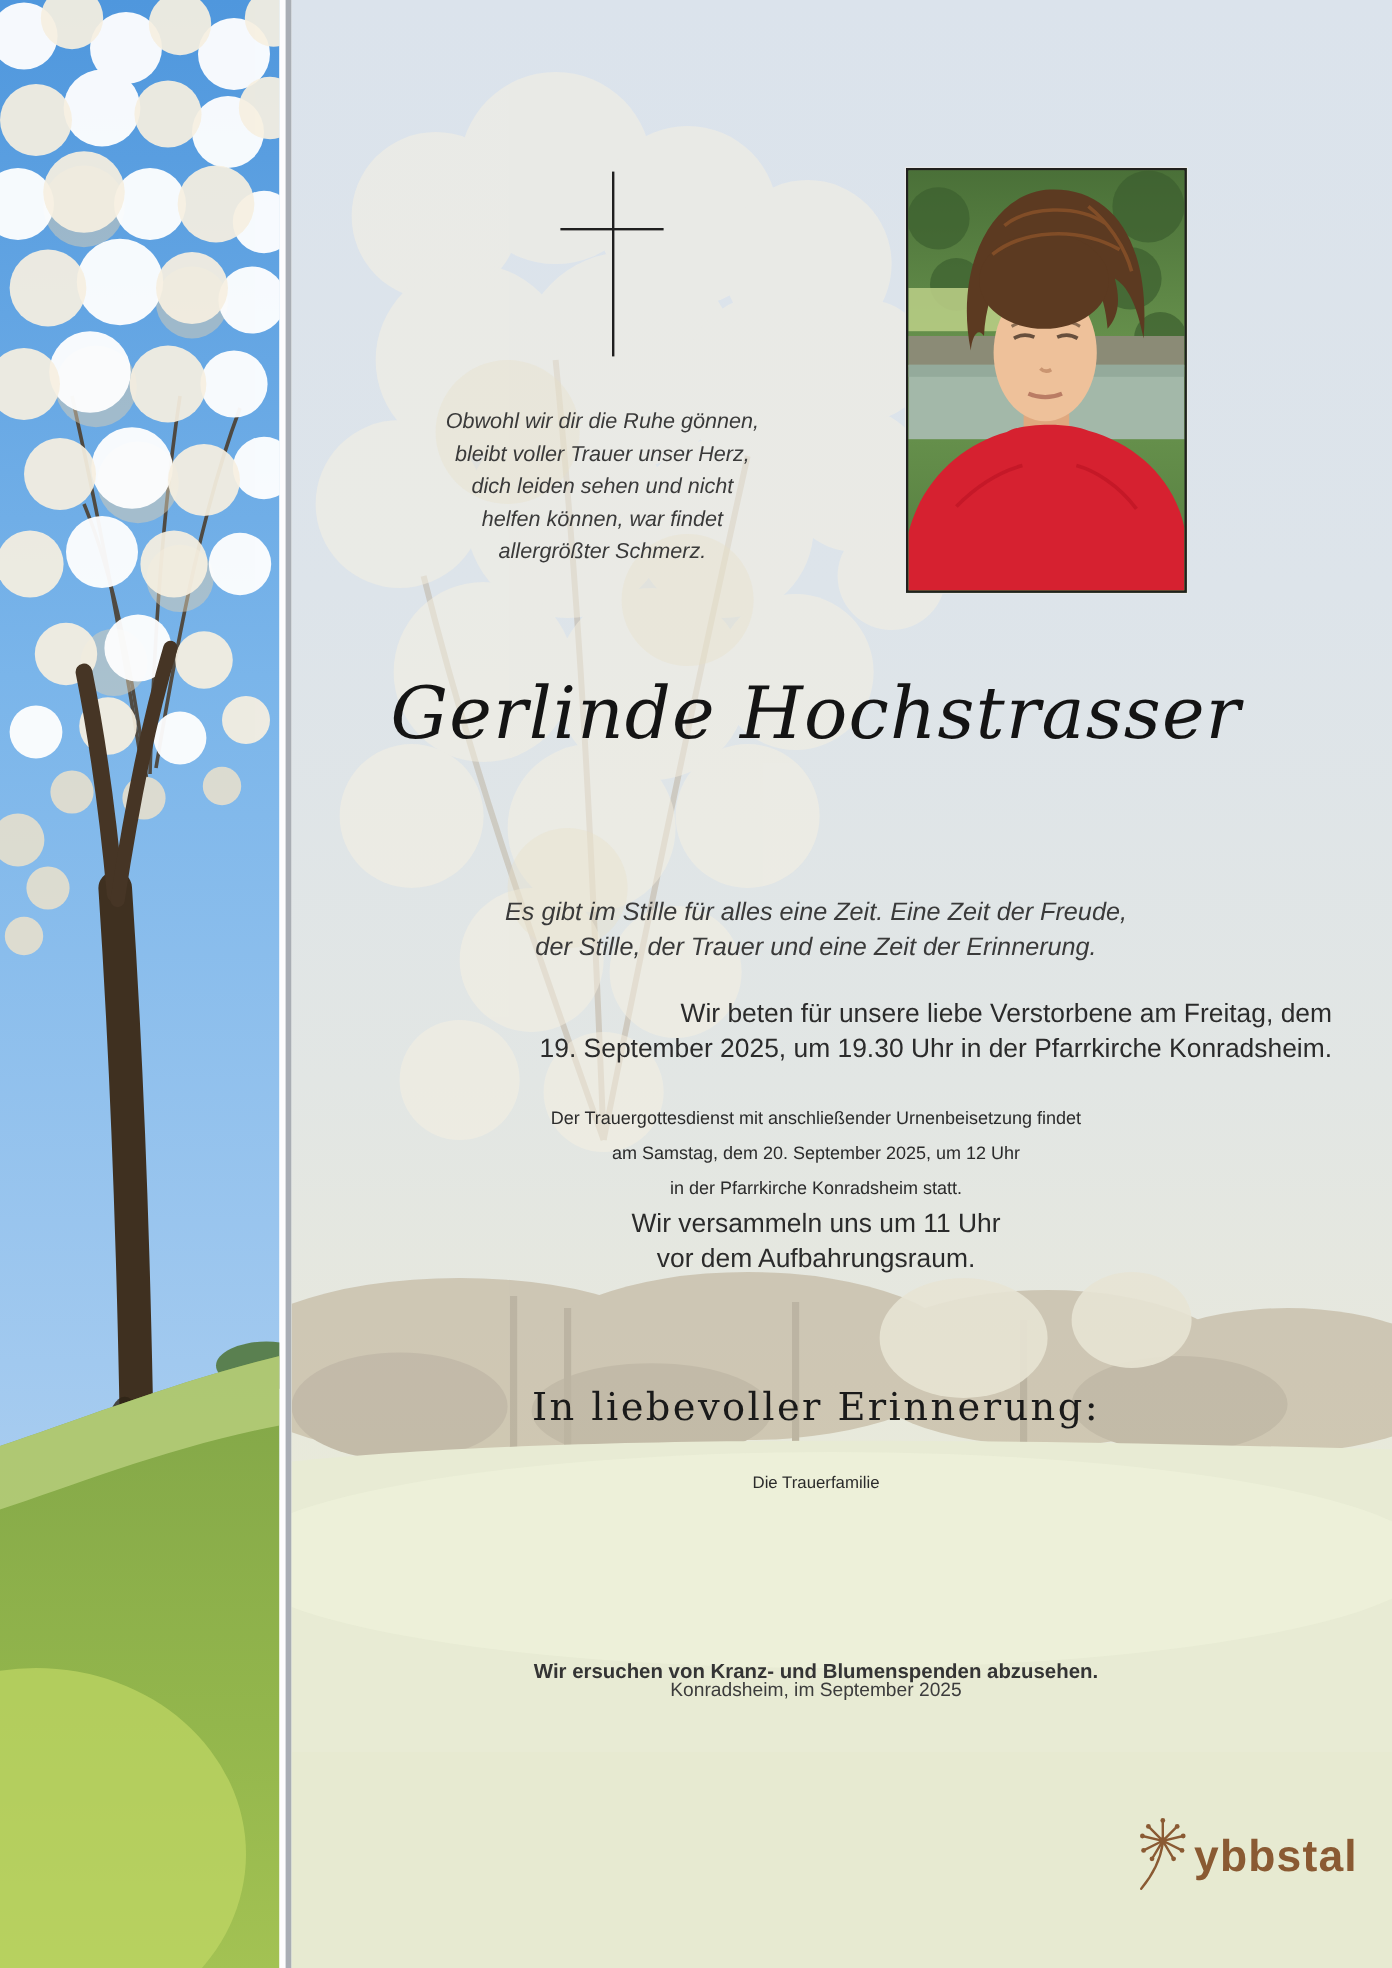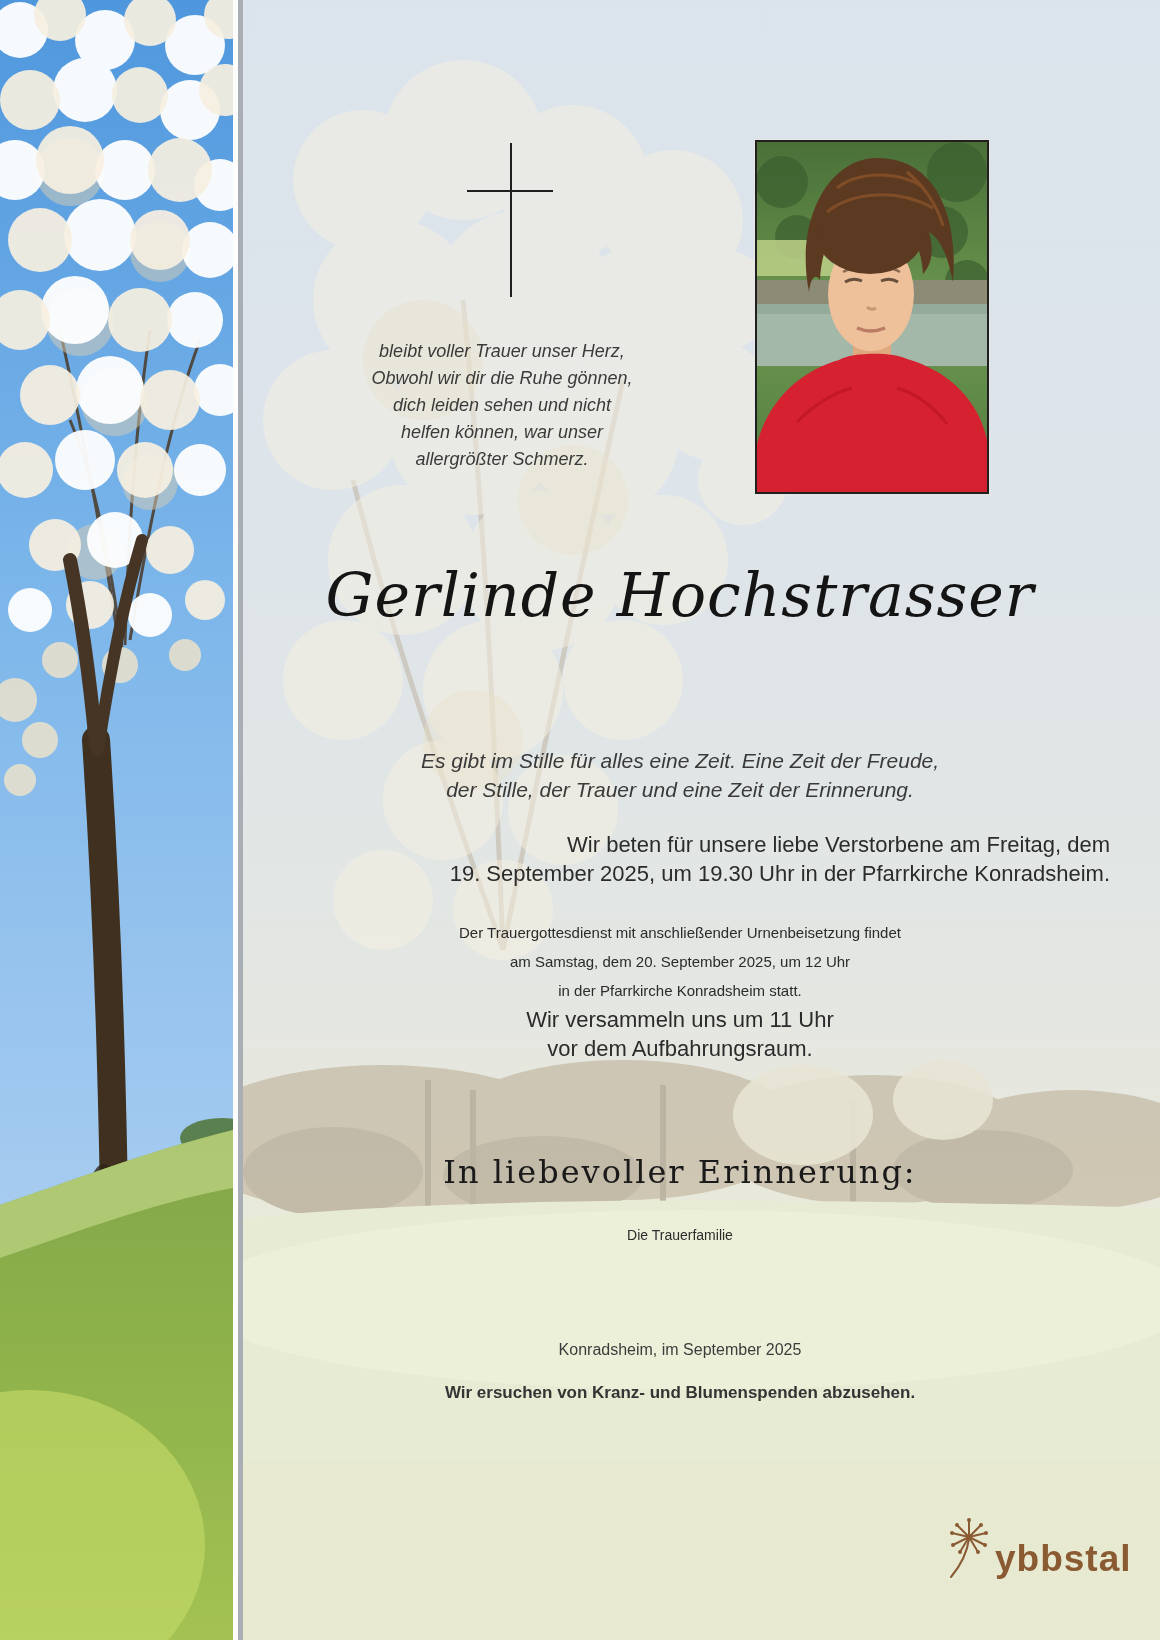--- a/index.html
+++ b/index.html
@@ -51,26 +51,26 @@
   .quote{top:746px;font-size:21px;font-style:italic;line-height:29px;color:#3a3a3a;}
   .prayer{top:830px;font-size:22px;line-height:29px;text-align:right;}
   .service{top:918px;font-size:15px;line-height:29px;}
   .gathering{top:1005px;font-size:22px;line-height:29px;}
   .closing{
     top:1153px;
     font-family:"DejaVu Serif", serif;
     font-size:32px;color:#1a1a1a;letter-spacing:2px;
   }
   .family{top:1227px;font-size:14px;}
-  .place-date{top:1341px;font-size:16px;color:#3c3c3c;}
+  .place-date{top:1400px;font-size:16px;color:#3c3c3c;}
   .note{top:1383px;font-size:17px;color:#343434;font-weight:bold;}
   
   .logo{
     position:absolute;left:700px;top:1512px;width:200px;height:80px;
-    display:flex;align-items:center;
+    display:flex;align-items:flex-start;
   }
   .logo .logo-text{
     font-size:37px;font-weight:bold;color:#8a5a33;letter-spacing:1px;margin-top:14px;
   }
 </style>
 </head>
 <body>
 
 <div class="card">
 
@@ -289,24 +289,24 @@
 
         <path d="M0,350 L0,302 C12,256 46,228 82,218 C96,210 136,210 150,217 C190,228 222,258 230,298 L230,350 Z" fill="#d62130"></path>
         <g stroke="#b3101f" stroke-width="3" opacity="0.5" fill="none">
           <path d="M40,280 C60,260 80,250 95,246"></path>
           <path d="M190,282 C175,262 155,250 140,246"></path>
         </g>
       </svg>
     </div>
 
     <div class="poem">
+      <div>Obwohl wir dir die Ruhe gönnen,</div>
       <div>bleibt voller Trauer unser Herz,</div>
-      <div>Obwohl wir dir die Ruhe gönnen,</div>
       <div>dich leiden sehen und nicht</div>
-      <div>helfen können, war unser</div>
+      <div>helfen können, war findet</div>
       <div>allergrößter Schmerz.</div>
     </div>
 
     <div class="colblock name">Gerlinde Hochstrasser</div>
 
 
     <div class="colblock quote">
       <div>Es gibt im Stille für alles eine Zeit. Eine Zeit der Freude,</div>
       <div>der Stille, der Trauer und eine Zeit der Erinnerung.</div>
     </div>

